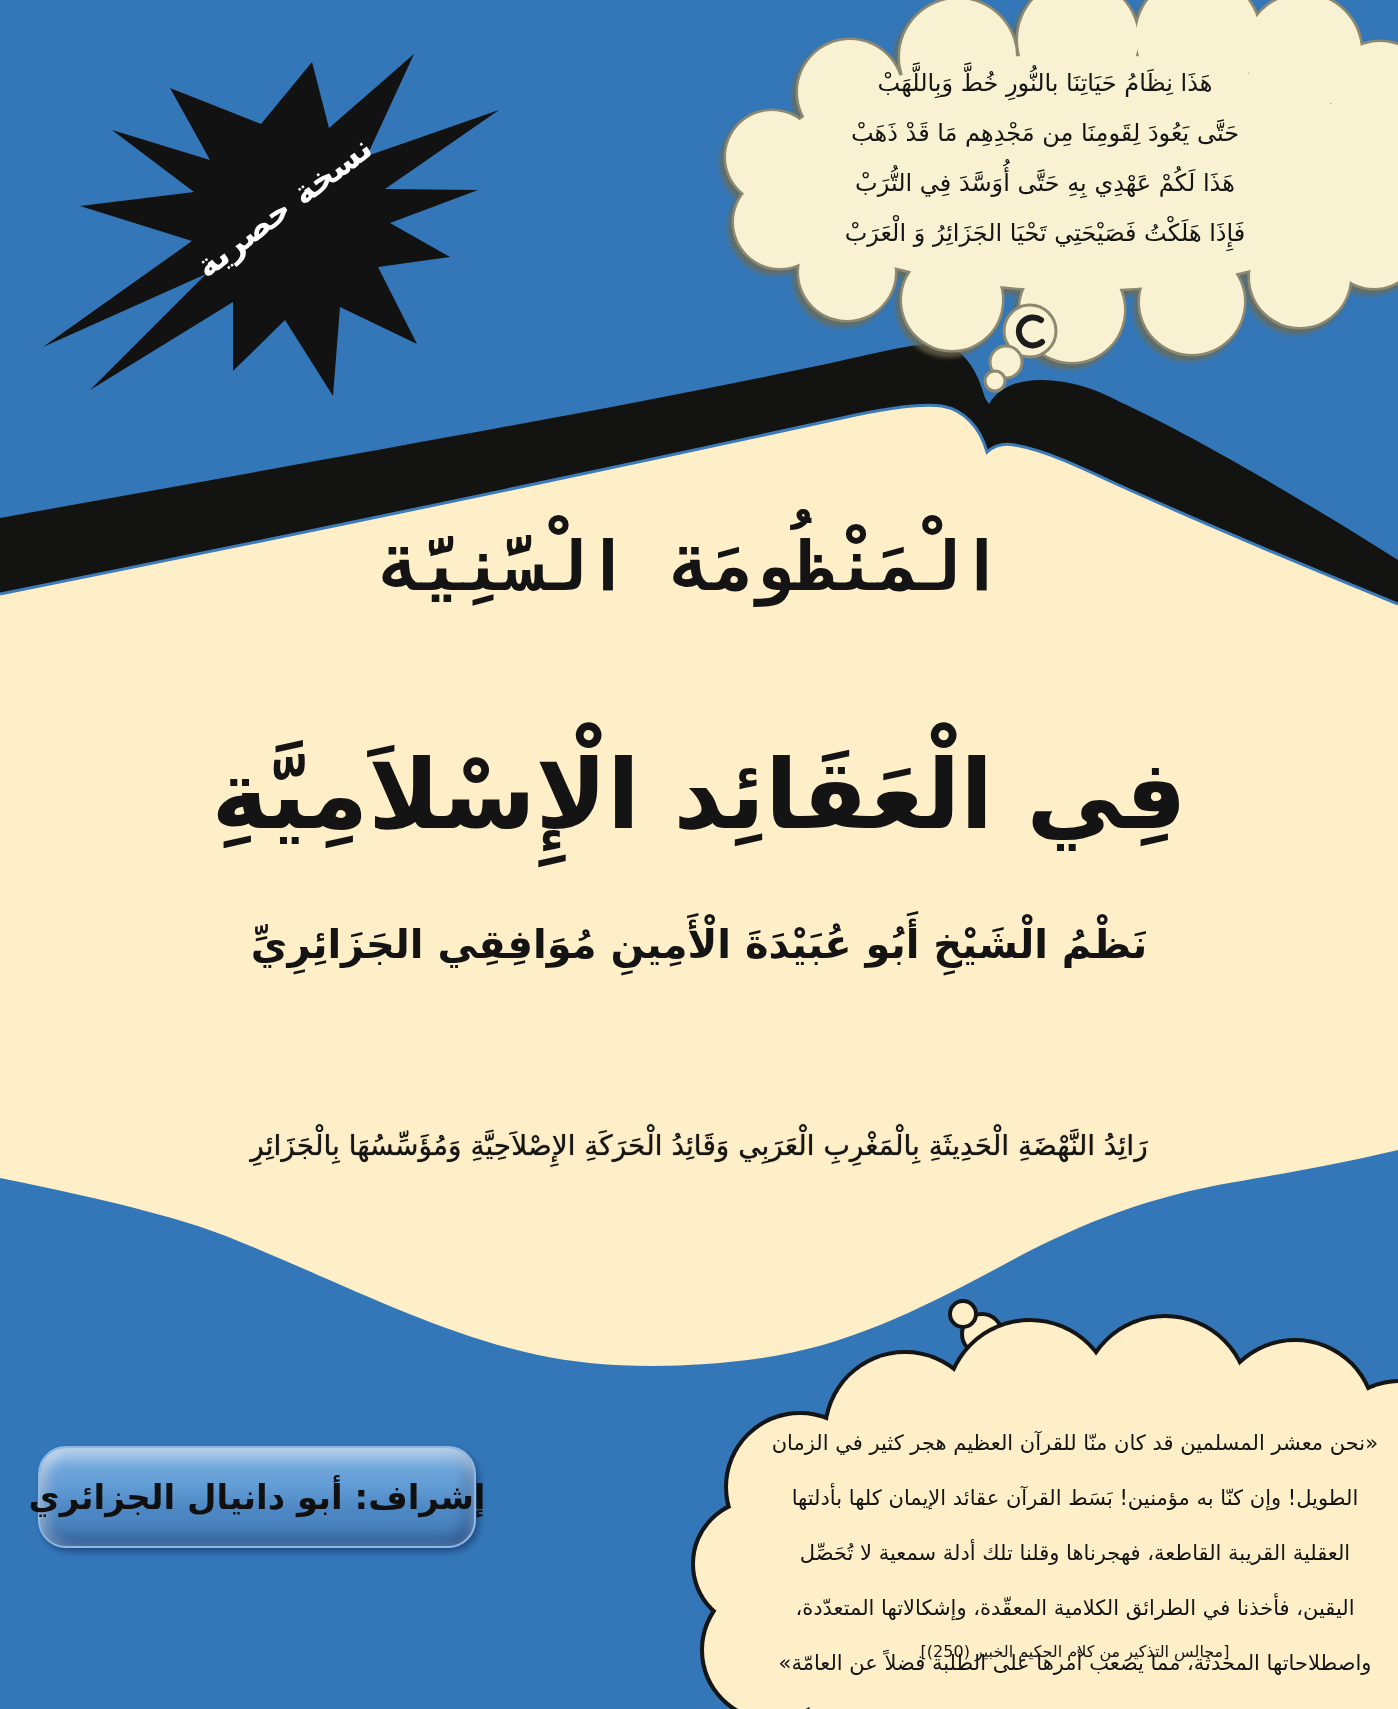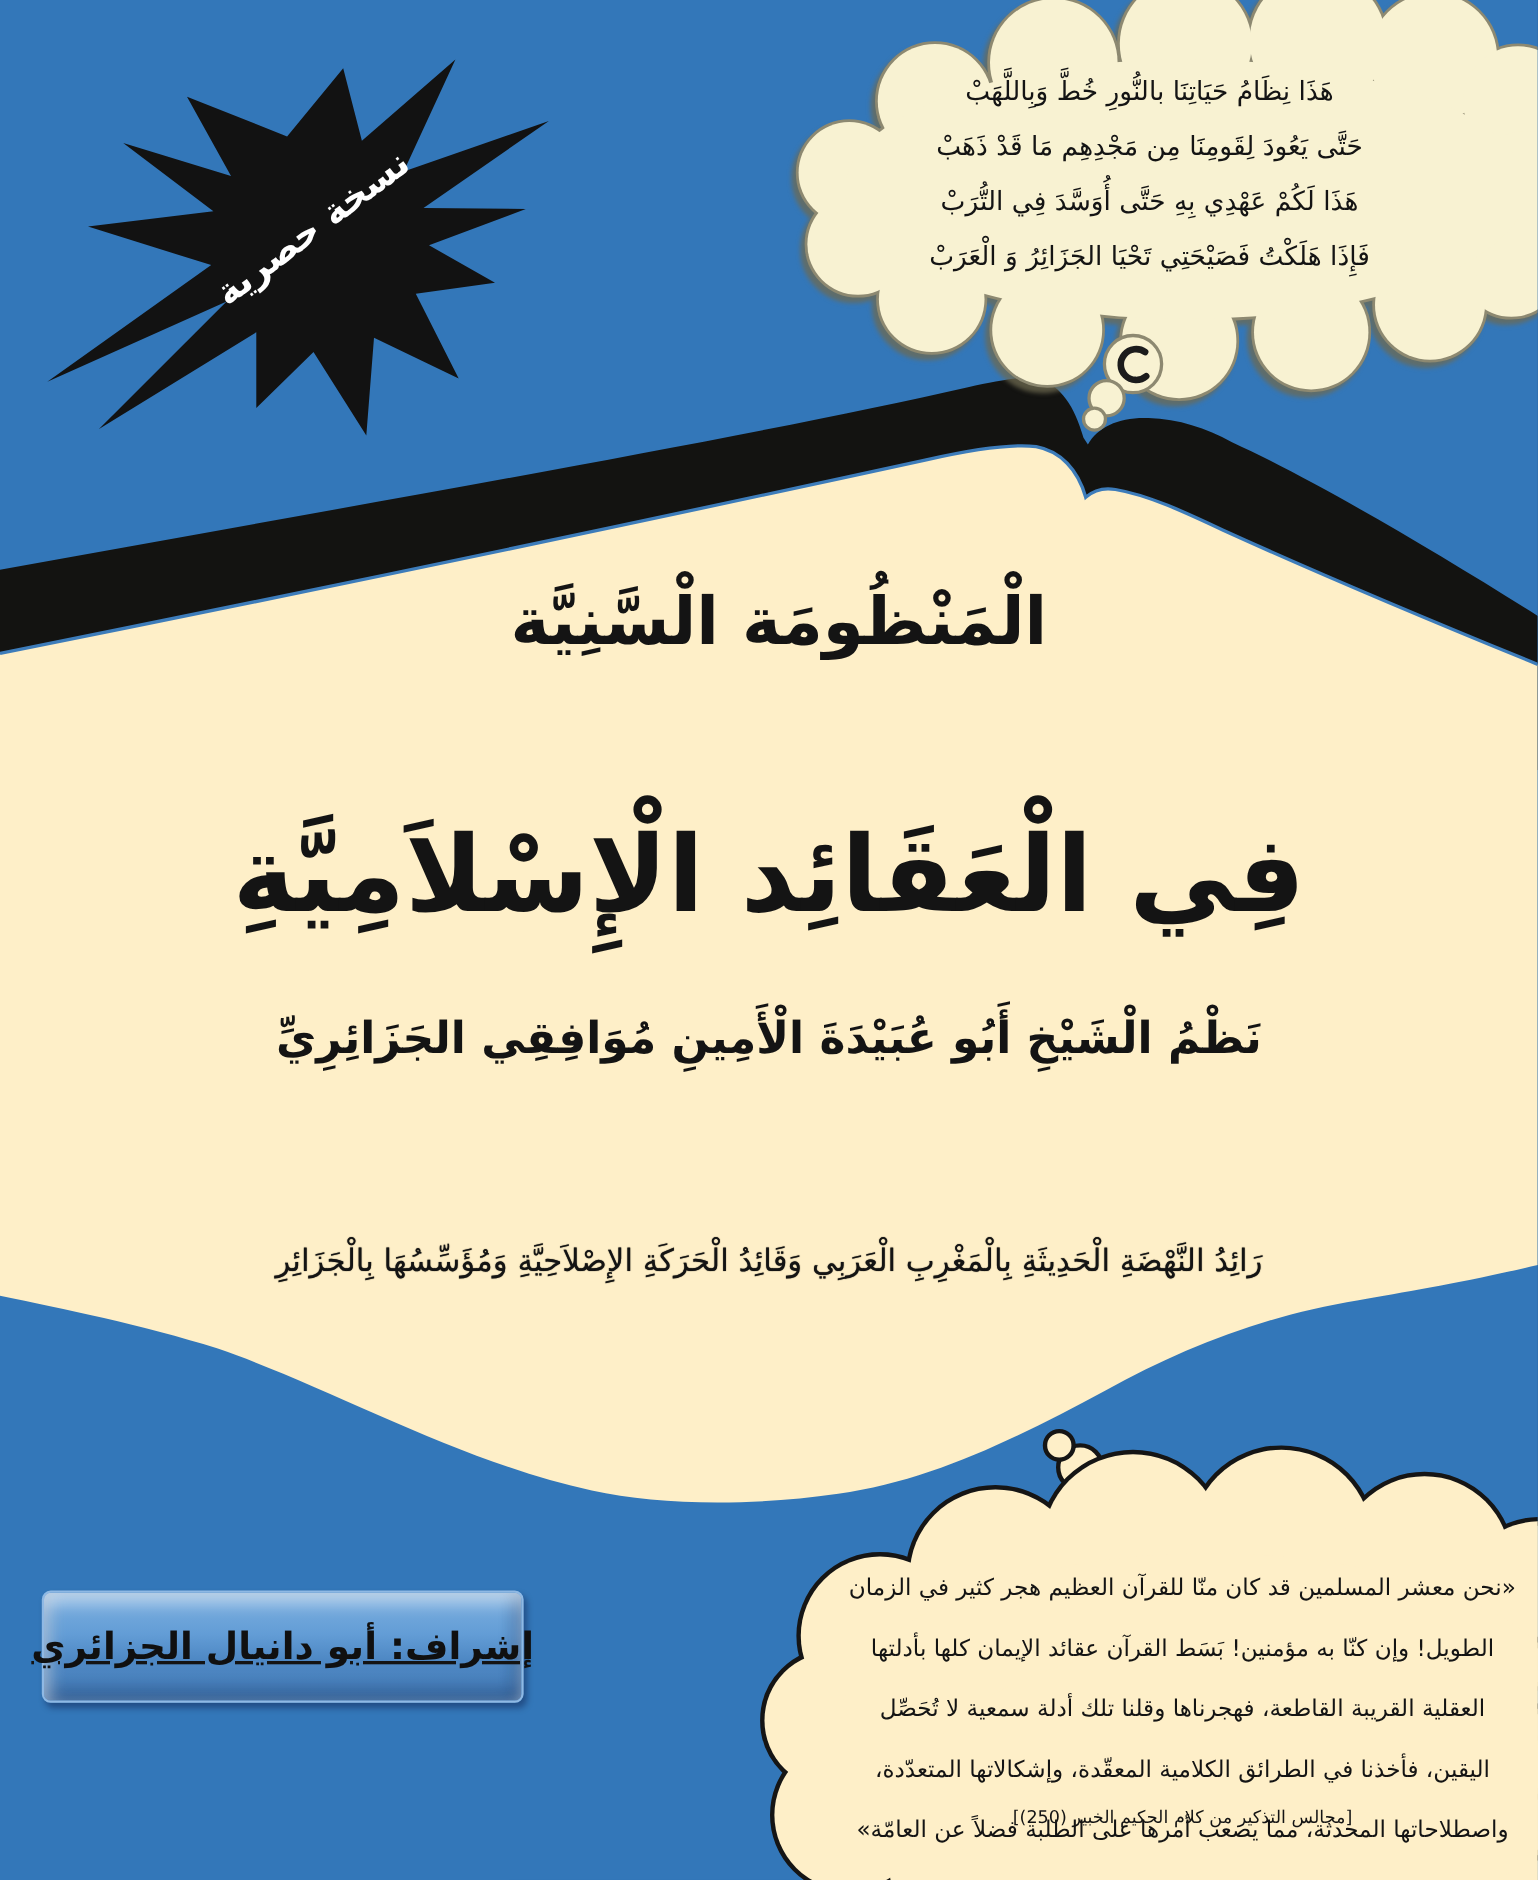--- a/index.html
+++ b/index.html
@@ -19,48 +19,47 @@
   .badge-text{
     left:120px;top:185px;width:340px;height:60px;
     transform:rotate(-37deg);
     color:#ffffff;font-size:33px;font-weight:bold;
     text-align:center;letter-spacing:1px;
   }
   .poem-text{
     left:800px;top:58px;width:490px;
     font-size:24px;line-height:50px;font-weight:500;
   }
-  .title1{left:58px;top:522px;width:1300px;font-size:60px;font-weight:bold;line-height:1.45;}
+  .title1{left:41px;top:522px;width:1300px;font-size:69px;font-weight:bold;line-height:1.45;font-family:Liberation Mono, monospace;}
   .title2{left:49px;top:726px;width:1300px;font-size:96px;font-weight:bold;line-height:1.45;}
   .composer{left:99px;top:912px;width:1200px;font-size:40px;font-weight:bold;line-height:1.6;}
   .imam{left:99px;top:1004px;width:1200px;font-size:41px;font-weight:bold;line-height:1.6;}
   .tagline{left:99px;top:1124px;width:1200px;font-size:28px;font-weight:normal;line-height:1.6;
     text-shadow:0 0 1px #3a362a;}
   .quote-text{
     left:772px;top:1416px;width:606px;
     font-size:21px;line-height:55px;font-weight:500;
   }
   .quote-citation{
     left:772px;top:1642px;width:606px;
     font-size:16px;font-weight:500;
   }
   .supervise-btn{
     position:absolute;left:38px;top:1446px;width:434px;height:98px;
-    border-radius:8px;
+    border-radius:28px;
     background:linear-gradient(180deg,#7db0e0 0%,#639dd6 38%,#4e88c4 62%,#4a83bf 100%);
     border:2px solid #8fb9e4;
     box-shadow:
       inset 0 10px 14px rgba(255,255,255,.45),
       inset 10px 0 12px rgba(255,255,255,.22),
       inset 0 -12px 16px rgba(10,35,80,.35),
       inset -10px 0 12px rgba(10,35,80,.18),
       3px 4px 6px rgba(0,0,40,.35);
     display:flex;align-items:center;justify-content:center;
     cursor:pointer;
-    text-decoration:underline;
   }
   .supervise-btn span{
     direction:rtl;font-size:34px;font-weight:bold;color:#101010;white-space:nowrap;
   }
 </style>
 </head>
 <body>
 
 <div class="cover">
 

